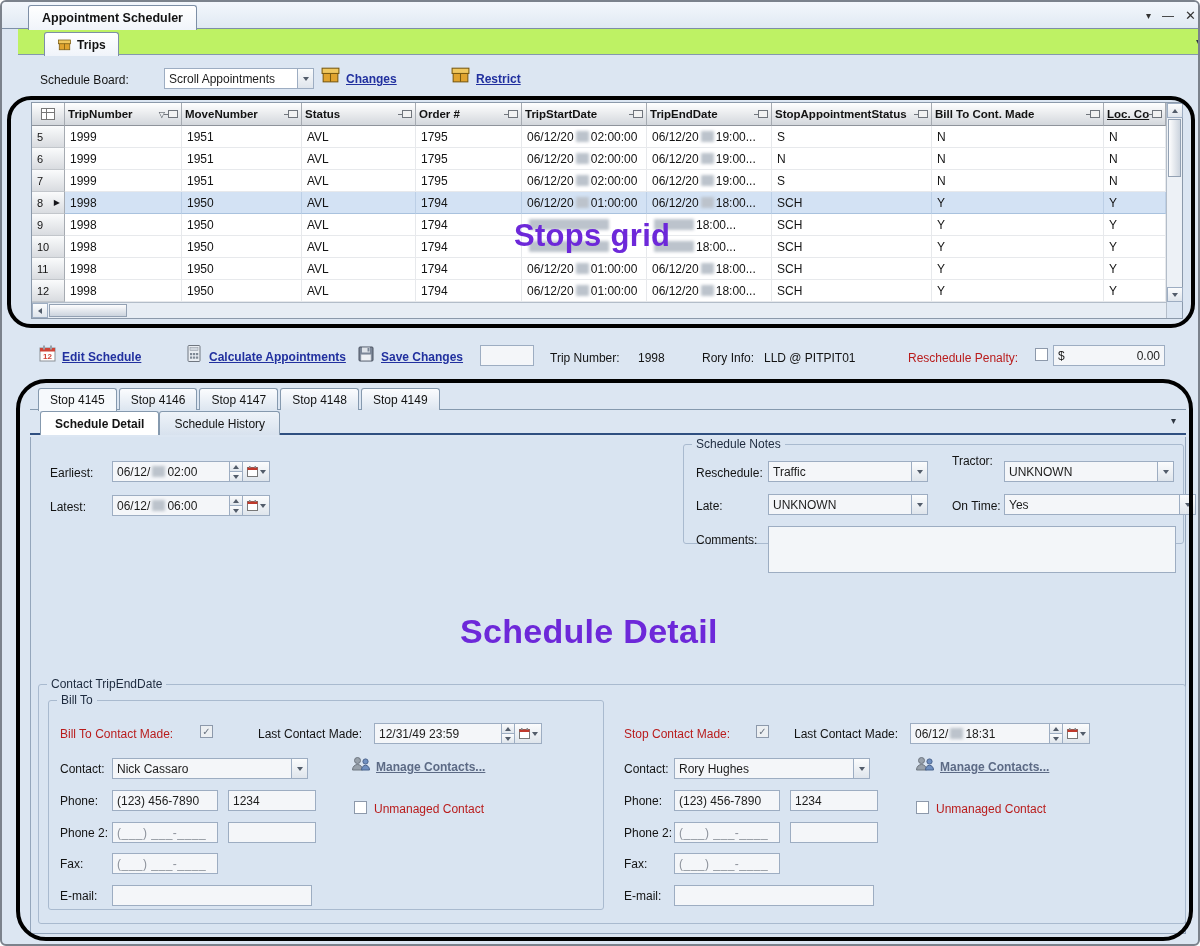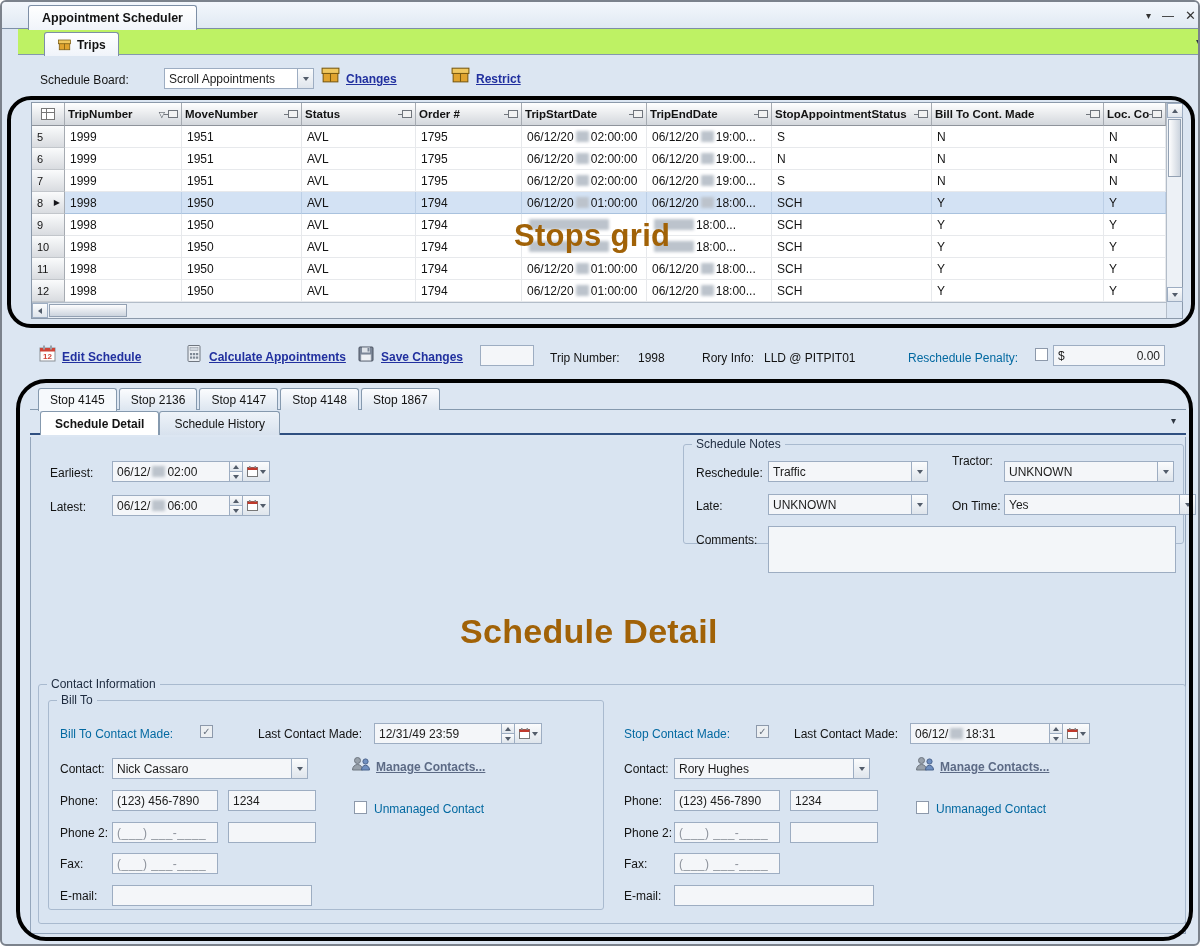--- a/index.html
+++ b/index.html
@@ -1,20 +1,20 @@
 <!DOCTYPE html>
 <html><head>
 <meta charset="utf-8">
 <style>
 *{box-sizing:border-box;margin:0;padding:0}
 body{font-family:"Liberation Sans","DejaVu Sans",sans-serif;background:#fff}
 #screen{position:relative;width:1200px;height:946px;background:#dce6f2;border:2px solid #7b828c;border-radius:6px;overflow:hidden;font-size:12px;color:#131313}
 .abs{position:absolute}
 .lbl{font-size:12px;color:#131313;white-space:nowrap}
-.lbl-gray{font-size:12px;color:#0369a1;white-space:nowrap}
+.lbl-gray{font-size:12px;color:#b91c1c;white-space:nowrap}
 .link{font-size:12px;font-weight:bold;color:#21309f;text-decoration:underline;white-space:nowrap;cursor:pointer}
 .link.gray{color:#5c6a85}
 .field{background:#f4f6f9;border:1px solid #9dadc2;height:21px;display:flex;align-items:center;padding:0 4px;font-size:12px;color:#1c1c1c;overflow:hidden;white-space:nowrap}
 .field span{white-space:pre}
 .field.white{background:#fff}
 .mask{color:#8d939c;letter-spacing:.5px}
 .combo{display:flex;height:21px}
 .combo .field{flex:1;border-right:none}
 .btn-face{background:linear-gradient(#fbfcfd,#dfe5ec);border:1px solid #9dadc2;display:flex;align-items:center;justify-content:center}
 .combo-btn{width:17px;height:21px}
@@ -65,21 +65,21 @@
 #stop-tabs-strip{position:absolute;left:28px;top:386px;width:1156px;height:22px;border-bottom:1px solid #8599ae;display:flex;gap:2px;padding-left:8px}
 .stop-tab{height:22px;padding:0 11px;background:linear-gradient(#fbfcfe,#dde6f0);border:1px solid #8599ae;border-bottom:none;border-radius:3px 3px 0 0;display:flex;align-items:center;font-size:12px;position:relative}
 .stop-tab.active{background:#f6f9fc;height:23px;z-index:2}
 #subtab-strip{position:absolute;left:28px;top:408px;width:1156px;height:25px;border-bottom:2px solid #2f4f80;background:#dce6f2}
 #detail-subtabs{position:absolute;left:10px;top:1px;display:flex;height:24px}
 .subtab{height:24px;padding:0 14px;display:flex;align-items:center;font-size:12px;background:linear-gradient(#eef3f9,#d8e2ee);border:1px solid #8599ae;border-bottom:none;border-radius:3px 3px 0 0}
 .subtab.active{background:#fff;font-weight:bold;z-index:2}
 #detail-panel{position:absolute;left:28px;top:435px;width:1156px;height:497px;background:#d9e4f1;border:1px solid #94a6bc;border-top:none}
 .multiline{background:#f3f6f9;border:1px solid #9dadc2}
 .ann-rect{position:absolute;border:4px solid #000;pointer-events:none;z-index:40}
-.ann-text{position:absolute;font-weight:800;color:#a16207;z-index:41;pointer-events:none;letter-spacing:.3px;white-space:nowrap}
+.ann-text{position:absolute;font-weight:800;color:#6d28d9;z-index:41;pointer-events:none;letter-spacing:.3px;white-space:nowrap}
 .win-glyph{color:#333;cursor:pointer;line-height:1}
 </style>
 </head>
 <body>
 
 <div id="screen">
 
   <div id="titlebar">
     <div class="title-tab">
       <span>Appointment Scheduler</span>
@@ -161,21 +161,21 @@
             <span class="pin-icon"></span>
           </div>
           <div class="gh" style="width: 160px;">
             <span class="gh-label">StopAppointmentStatus</span>
             <span class="pin-icon"></span>
           </div>
           <div class="gh" style="width: 172px;">
             <span class="gh-label">Bill To Cont. Made</span>
             <span class="pin-icon"></span>
           </div>
-          <div class="gh" style="width: 62px;">
+          <div class="gh" style="width: 62px; text-decoration: underline;">
             <span class="gh-label">Loc. Co</span>
             <span class="pin-icon"></span>
           </div>
         </div>
       <div class="grid-body">
           <div class="gr">
             <div class="rh" style="width: 33px;">
               <span>5</span>
             </div>
             <div class="gc" style="width: 117px;">1999</div>
@@ -404,24 +404,24 @@
   <span class="abs lbl-gray" style="left:906px;top:349px">Reschedule Penalty:</span>
   <span class="cb abs" style="left:1033px;top:346px"></span>
   <div class="field abs" style="left:1051px;top:343px;width:112px">
     <span>$</span>
     <span style="flex:1"></span>
     <span>0.00</span>
   </div>
 
   <div id="stop-tabs-strip">
       <div class="stop-tab active">Stop 4145</div>
-      <div class="stop-tab">Stop 2136</div>
+      <div class="stop-tab">Stop 4146</div>
       <div class="stop-tab">Stop 4147</div>
       <div class="stop-tab">Stop 4148</div>
-      <div class="stop-tab">Stop 1867</div>
+      <div class="stop-tab">Stop 4149</div>
     </div>
 
   <div id="subtab-strip">
     <div id="detail-subtabs">
         <div class="subtab active">Schedule Detail</div>
         <div class="subtab">Schedule History</div>
       </div>
     <span class="abs caret" style="right:10px;top:6px">▾</span>
   </div>
 
@@ -510,21 +510,21 @@
         <span>Yes</span>
       </div>
     <div class="combo-btn btn-face">
         <i class="tri-down"></i>
       </div>
   </div>
   <span class="abs lbl" style="left:694px;top:531px">Comments:</span>
   <div class="abs multiline" style="left:766px;top:524px;width:408px;height:47px"></div>
 
   <div class="group" style="left:36px;top:682px;width:1148px;height:240px">
-    <span class="glabel">Contact Information</span>
+    <span class="glabel">Contact TripEndDate</span>
   </div>
 
   <div class="group" style="left:46px;top:698px;width:556px;height:210px">
     <span class="glabel">Bill To</span>
   </div>
   <span class="abs lbl-gray" style="left:58px;top:725px">Bill To Contact Made:</span>
   <span class="cb checked abs" style="left:198px;top:723px">
       <span>✓</span>
     </span>
   <span class="abs lbl" style="left:256px;top:725px">Last Contact Made:</span>

